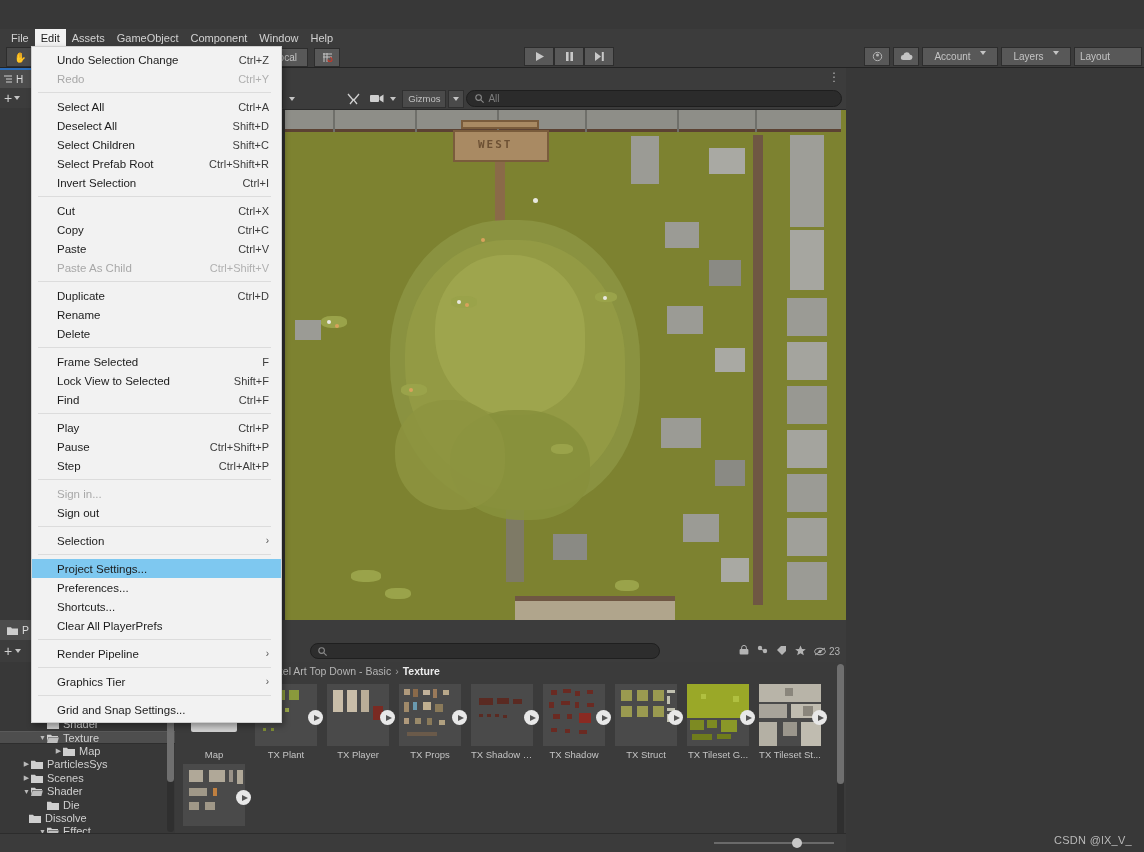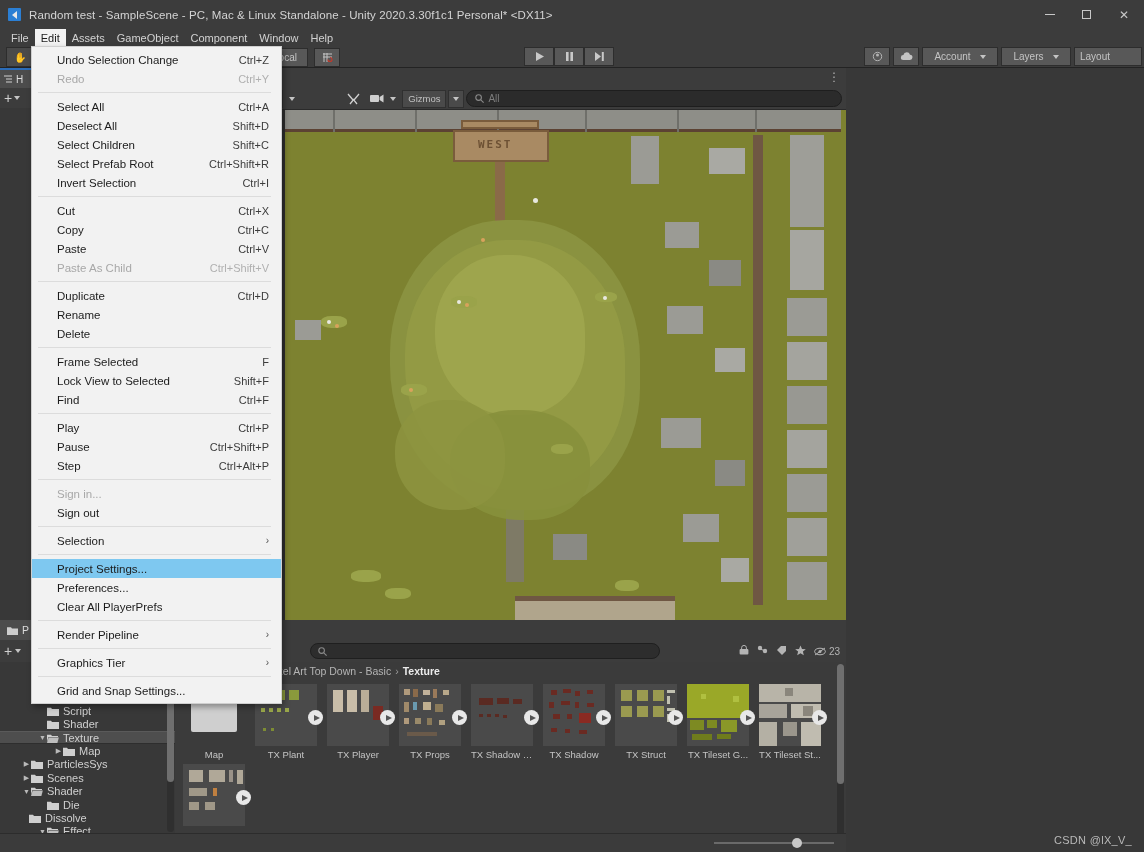--- a/index.html
+++ b/index.html
@@ -58,21 +58,21 @@
   .tool-grp { position: absolute; display: flex; align-items: center; height: 20px; top: 1px; }
   .tbtn {
     height: 19px; min-width: 26px; background: #585858; border: 1px solid #2d2d2d;
     display: flex; align-items: center; justify-content: center;
     color: #c4c4c4; font-size: 10px; padding: 0 5px; white-space: nowrap;
   }
   .tbtn.dark { background: #4a4a4a; }
   .play-grp { position: absolute; left: 524px; top: 1px; display: flex; }
   .play-grp .tbtn { min-width: 30px; }
   .right-grp { position: absolute; right: 2px; top: 1px; display: flex; gap: 3px; }
-  .dd-cap { display: flex; align-items: center; gap: 9px; }
+  .dd-cap { display: flex; align-items: flex-start; gap: 9px; }
   .caret { width: 0; height: 0; border-left: 3.5px solid transparent;
            border-right: 3.5px solid transparent; border-top: 4px solid #c4c4c4; }
 
   
   .panel { position: absolute; background: #383838; }
 
   
   #hierarchy { left: 0; top: 68px; width: 34px; height: 552px; background: #383838; }
   #hierarchy .hdr { height: 20px; background: #4c4c4c; display: flex; align-items: center;
                     gap: 3px; padding-left: 3px; font-size: 10px; color: #dcdcdc;
@@ -212,33 +212,20 @@
 
   
   .watermark { position: absolute; right: 12px; bottom: 6px; font-size: 11px;
                color: #b9b9b9; letter-spacing: 0.3px; }
 </style>
 </head>
 <body>
 
 <div id="app">
 
-  <div class="titlebar">
-    <div class="title-icon"></div>
-    <div class="title-text">Random test - SampleScene - PC, Mac &amp; Linux Standalone - Unity 2020.3.30f1c1 Personal* &lt;DX11&gt;</div>
-    <div class="win-controls">
-      <div class="win-btn">
-          <div class="glyph-min"></div>
-        </div>
-      <div class="win-btn">
-          <div class="glyph-max"></div>
-        </div>
-      <div class="win-btn close">✕</div>
-    </div>
-  </div>
 
   <div class="menubar" id="menubar">
       <div class="menu-item">File</div>
       <div class="menu-item active">Edit</div>
       <div class="menu-item">Assets</div>
       <div class="menu-item">GameObject</div>
       <div class="menu-item">Component</div>
       <div class="menu-item">Window</div>
       <div class="menu-item">Help</div>
     </div>
@@ -932,20 +919,23 @@
         <span class="arrow">›</span>
       </div>
       <div class="msep"></div>
       <div class="mrow hl">
         <span class="lbl">Project Settings...</span>
       </div>
       <div class="mrow">
         <span class="lbl">Preferences...</span>
       </div>
       <div class="mrow">
+        <span class="lbl">Shortcuts...</span>
+      </div>
+      <div class="mrow">
         <span class="lbl">Clear All PlayerPrefs</span>
       </div>
       <div class="msep"></div>
       <div class="mrow">
         <span class="lbl">Render Pipeline</span>
         <span class="arrow">›</span>
       </div>
       <div class="msep"></div>
       <div class="mrow">
         <span class="lbl">Graphics Tier</span>

